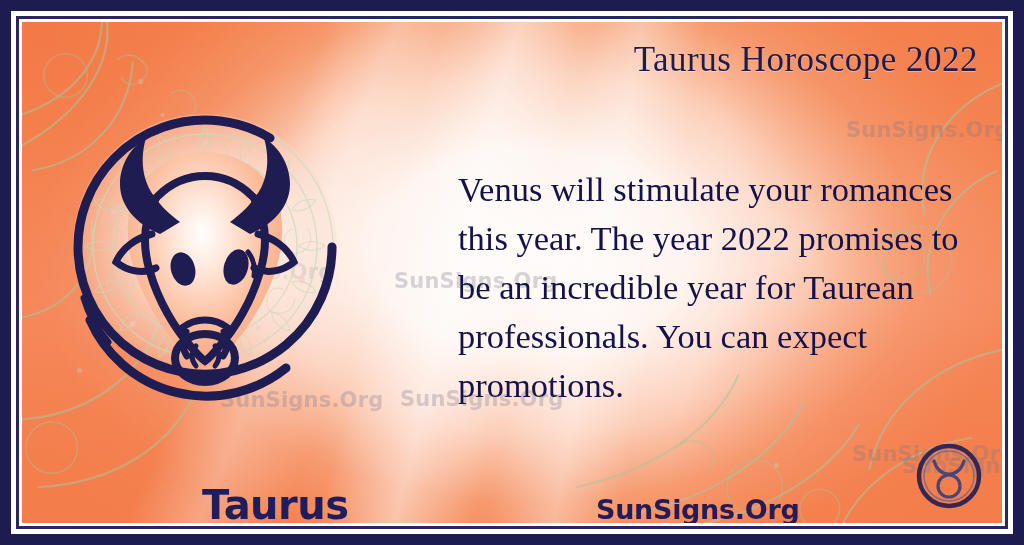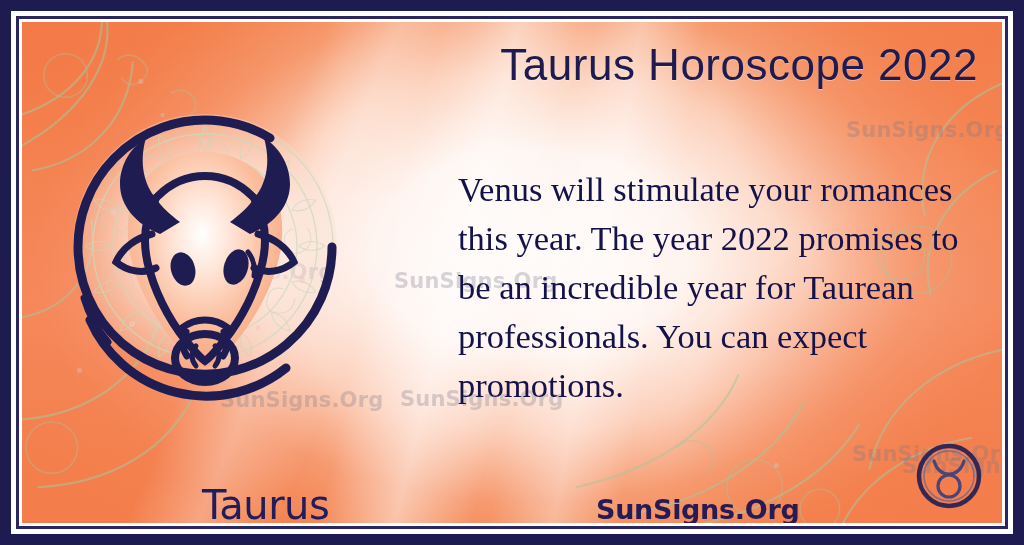--- a/index.html
+++ b/index.html
@@ -111,22 +111,22 @@
     top: 62px;
     width: 330px;
     height: 330px;
   }
 
   
   #title {
     position: absolute;
     right: 24px;
     top: 18px;
-    font-family: Liberation Sans, sans-serif;
-    font-size: 44px;
+    font-family: Liberation Serif, serif;
+    font-size: 35px;
     font-weight: 400;
     color: #1d1b4f;
     letter-spacing: 0.5px;
     white-space: nowrap;
     text-shadow: 0 1px 0 rgba(255,255,255,.35);
   }
 
   
   #bodycopy {
     position: absolute;
@@ -140,21 +140,21 @@
     font-weight: 400;
   }
 
   
   #signname {
     position: absolute;
     left: 180px;
     top: 460px;
     font-family: "DejaVu Sans", sans-serif;
     font-size: 40px;
-    font-weight: 400;
+    font-weight: 700;
     color: #201d5c;
     letter-spacing: -0.5px;
   }
 
   
   #brand {
     position: absolute;
     left: 574px;
     top: 472px;
     font-family: "DejaVu Sans", sans-serif;

